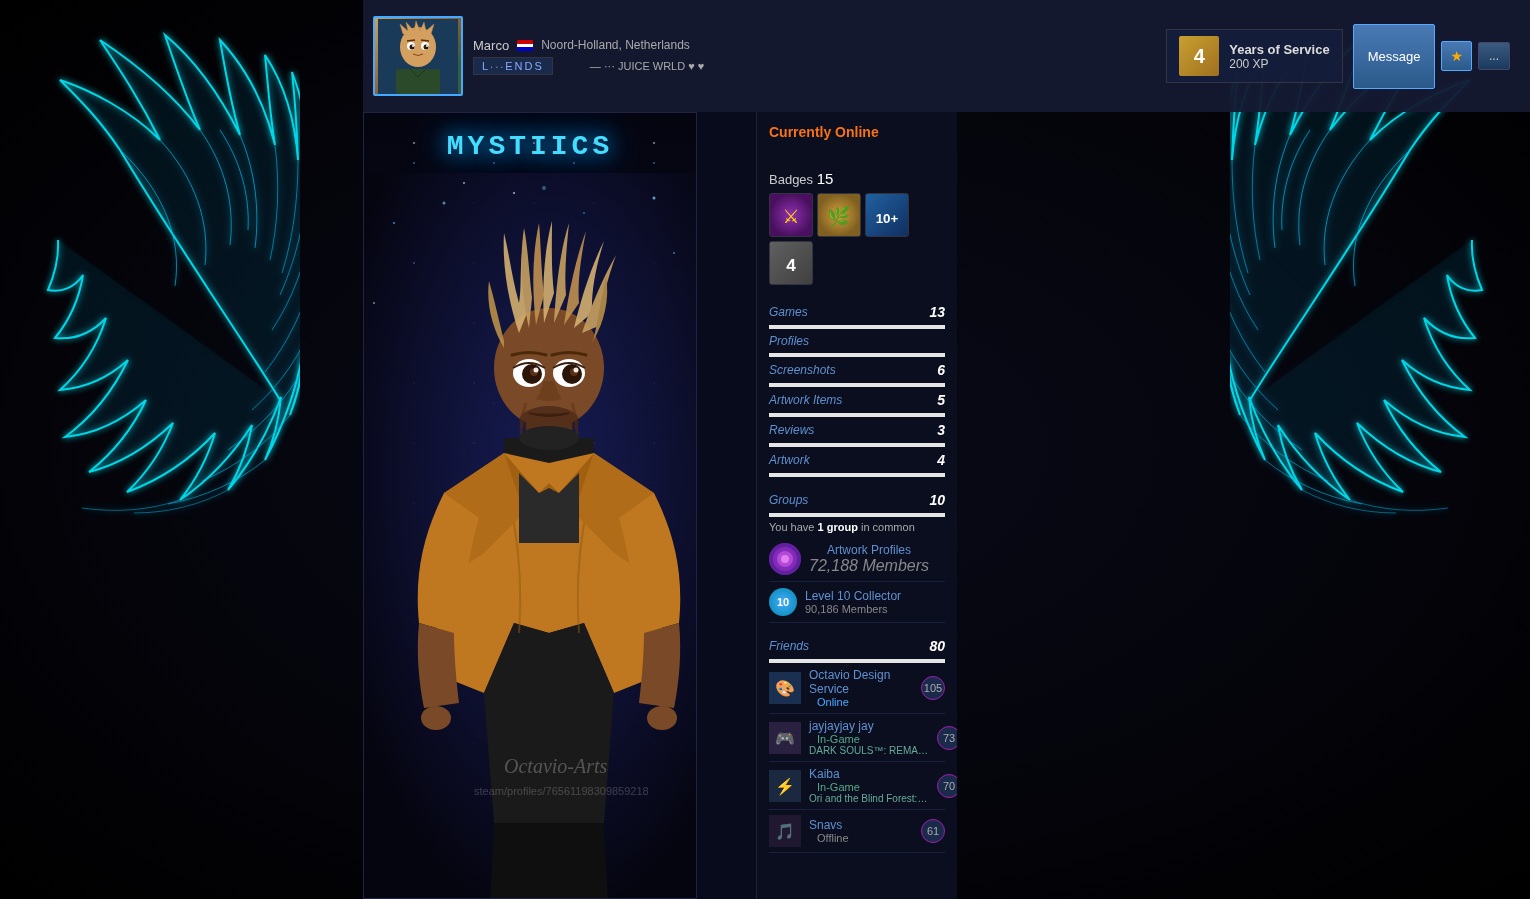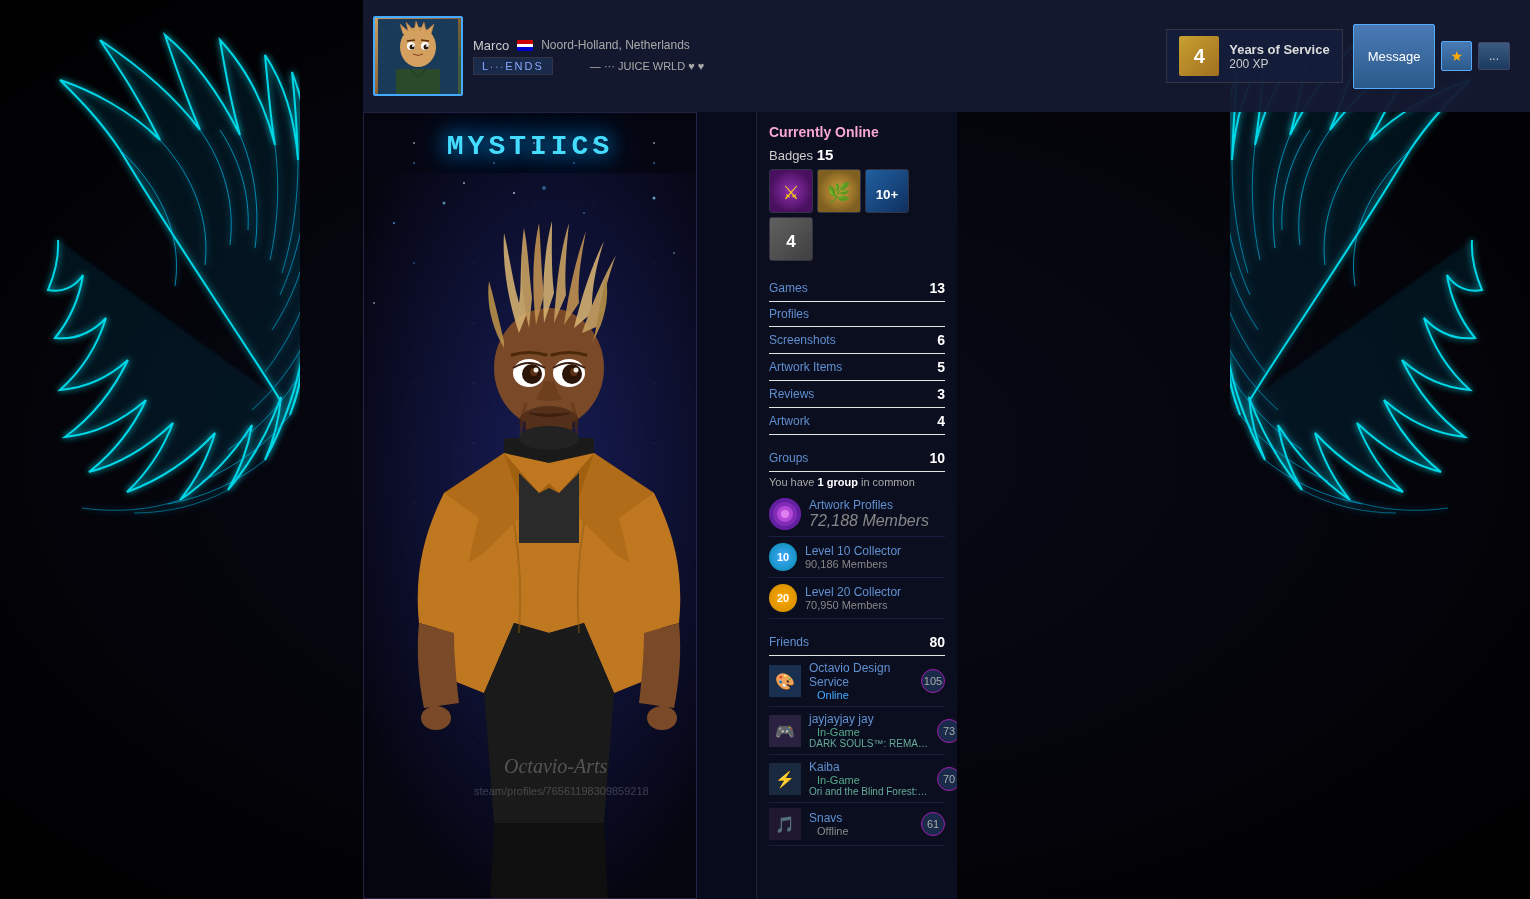--- a/index.html
+++ b/index.html
@@ -217,35 +217,35 @@
     
     .profile-sidebar {
       width: 200px;
       background: rgba(10, 14, 32, 0.98);
       padding: 12px;
       overflow-y: auto;
       flex-shrink: 0;
     }
 
     .online-status {
-      color: #f9a8d4;
+      color: #f97316;
       font-size: 14px;
       font-weight: bold;
-      margin-bottom: 6px;
+      margin-bottom: 30px;
     }
 
     .badges-section { margin-bottom: 14px; }
     .section-header {
       color: #ccc;
       font-size: 13px;
       margin-bottom: 6px;
     }
     .section-header .count {
       color: #fff;
-      font-weight: bold;
+      font-weight: normal;
       font-size: 15px;
     }
 
     .badges-row {
       display: flex;
       gap: 4px;
       flex-wrap: wrap;
     }
 
     .badge-item {
@@ -274,22 +274,23 @@
       background: linear-gradient(135deg, #606060, #404040);
       display: flex; align-items: center; justify-content: center;
       color: #fff; font-size: 16px; font-weight: bold;
     }
 
     .stat-row {
       display: flex;
       align-items: center;
       justify-content: space-between;
       padding: 5px 0;
-      border-bottom: 1px solid #e5e5e5;
+      border-bottom: 4px solid #e5e5e5;
       cursor: pointer;
+      font-style: italic;
     }
     .stat-label {
       color: #89a0c0;
       font-size: 12px;
     }
     .stat-label.link {
       color: #6090d0;
       text-decoration: none;
     }
     .stat-count {
@@ -320,20 +321,21 @@
       border-radius: 50%;
       flex-shrink: 0;
     }
     .group-avatar-purple {
       background: radial-gradient(circle, #9020a0, #600060);
     }
     .group-name {
       color: #6090d0;
       font-size: 12px;
       text-decoration: none;
+      text-align: center;
     }
     .group-members {
       color: #888;
       font-size: 16px;
       font-style: italic;
     }
 
     .group-collector {
       display: flex;
       align-items: center;
@@ -798,27 +800,20 @@
         </div>
 
         <div class="group-collector">
           <div class="collector-badge">10</div>
           <div class="collector-info">
             <div class="collector-name">Level 10 Collector</div>
             <div class="collector-members">90,186 Members</div>
           </div>
         </div>
 
-        <div class="group-collector">
-          <div class="collector-badge level20">20</div>
-          <div class="collector-info">
-            <div class="collector-name">Level 20 Collector</div>
-            <div class="collector-members">70,950 Members</div>
-          </div>
-        </div>
       </div>
 
       <div class="friends-section">
         <div class="stat-row">
           <span class="stat-label link">Friends</span>
           <span class="stat-count">80</span>
         </div>
 
         <div class="friend-item">
           <div class="friend-avatar">

